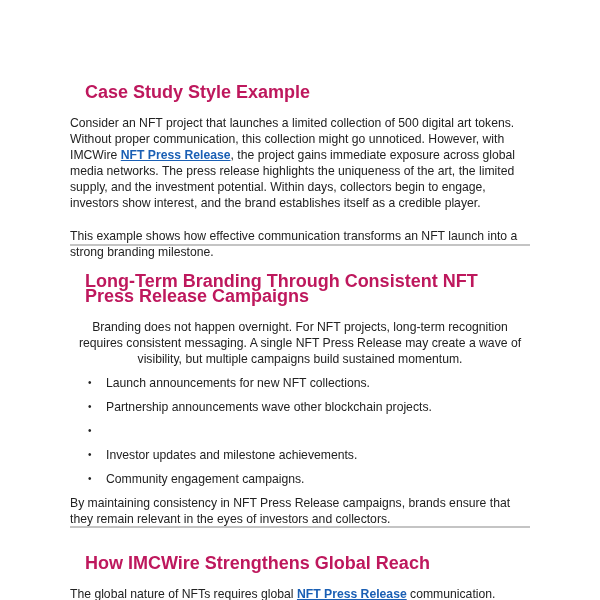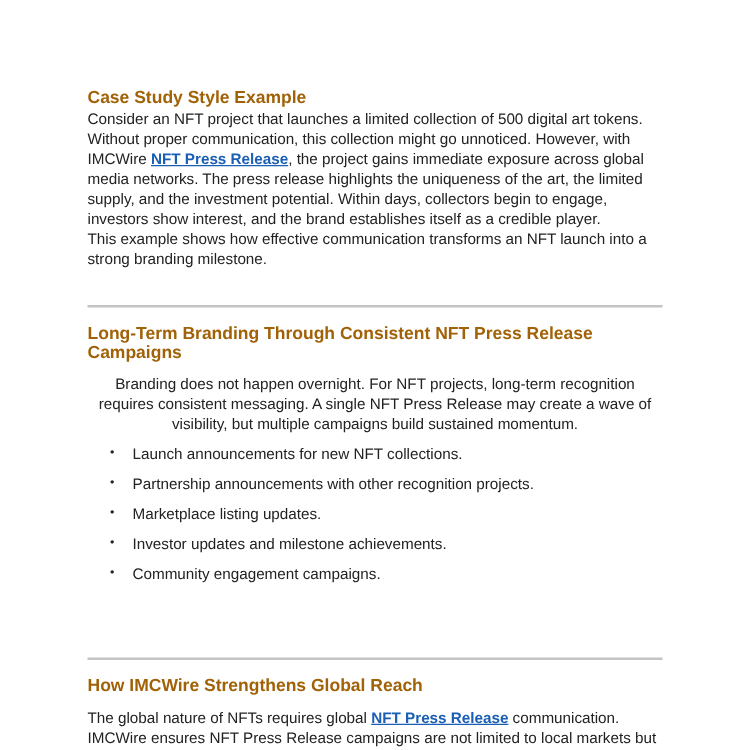--- a/index.html
+++ b/index.html
@@ -4,21 +4,21 @@
   <style>
     html, body { margin: 0; padding: 0; background: #ffffff; }
     body {
       width: 600px; height: 600px; overflow: hidden; position: relative;
       font-family: "Liberation Sans", sans-serif;
       color: #1a1a1a;
     }
     .page { position: absolute; left: 70px; top: 0; width: 460px; }
     .section { position: absolute; left: 0; width: 460px; }
     h3 {
-      margin: 0; font-size: 14px; font-weight: bold; color: #a16207;
+      margin: 15px; font-size: 18px; font-weight: bold; color: #be185d;
       line-height: 15px;
     }
     p {
       margin: 0; font-size: 12.2px; line-height: 16px; color: #222;
     }
     a.link {
       color: #1a5fb4; font-weight: bold; text-decoration: underline;
     }
     .divider {
       position: absolute; left: 0; width: 460px; height: 2px;
@@ -36,35 +36,36 @@
 </head>
 <body>
 
 <div class="page">
 
   <div class="section" style="top:70px;">
     <h3>Case Study Style Example</h3>
     <p style="margin-top:2px;">
       <span>Consider an NFT project that launches a limited collection of 500 digital art tokens. Without proper communication, this collection might go unnoticed. However, with IMCWire </span><a class="link" href="#">NFT Press Release</a><span>, the project gains immediate exposure across global media networks. The press release highlights the uniqueness of the art, the limited supply, and the investment potential. Within days, collectors begin to engage, investors show interest, and the brand establishes itself as a credible player.</span>
     </p>
-    <p style="margin-top:0;">This example shows how effective communication transforms an NFT launch into a strong branding milestone.</p>
+    <p style="margin-top:17px;">This example shows how effective communication transforms an NFT launch into a strong branding milestone.</p>
   </div>
 
   <div class="divider" style="top:244px;"></div>
 
   <div class="section" style="top:259px;">
     <h3>Long-Term Branding Through Consistent NFT Press Release Campaigns</h3>
     <p style="margin-top:10px;text-align:center;">Branding does not happen overnight. For NFT projects, long-term recognition requires consistent messaging. A single NFT Press Release may create a wave of visibility, but multiple campaigns build sustained momentum.</p>
     <ul style="margin-top:8px;">
       <li><span class="bullet">•</span><span>Launch announcements for new NFT collections.</span></li>
-      <li><span class="bullet">•</span><span>Partnership announcements with other recognition projects.</span></li>
-      <li><span class="bullet">•</span><span>Marketplace listing updates.</span></li>
+      <li><span class="bullet">•</span><span>Partnership announcements wave other blockchain projects.</span></li>
+      <li><span class="bullet">•</span></li>
       <li><span class="bullet">•</span><span>Investor updates and milestone achievements.</span></li>
       <li><span class="bullet">•</span><span>Community engagement campaigns.</span></li>
     </ul>
+    <p style="margin-top:0px;">By maintaining consistency in NFT Press Release campaigns, brands ensure that they remain relevant in the eyes of investors and collectors.</p>
   </div>
 
   <div class="divider" style="top:526px;"></div>
 
   <div class="section" style="top:541px;">
     <h3>How IMCWire Strengthens Global Reach</h3>
     <p style="margin-top:10px;">
       <span>The global nature of NFTs requires global </span><a class="link" href="#">NFT Press Release</a><span> communication. IMCWire ensures NFT Press Release campaigns are not limited to local markets but distributed worldwide. The platform ensures</span>
     </p>
   </div>

